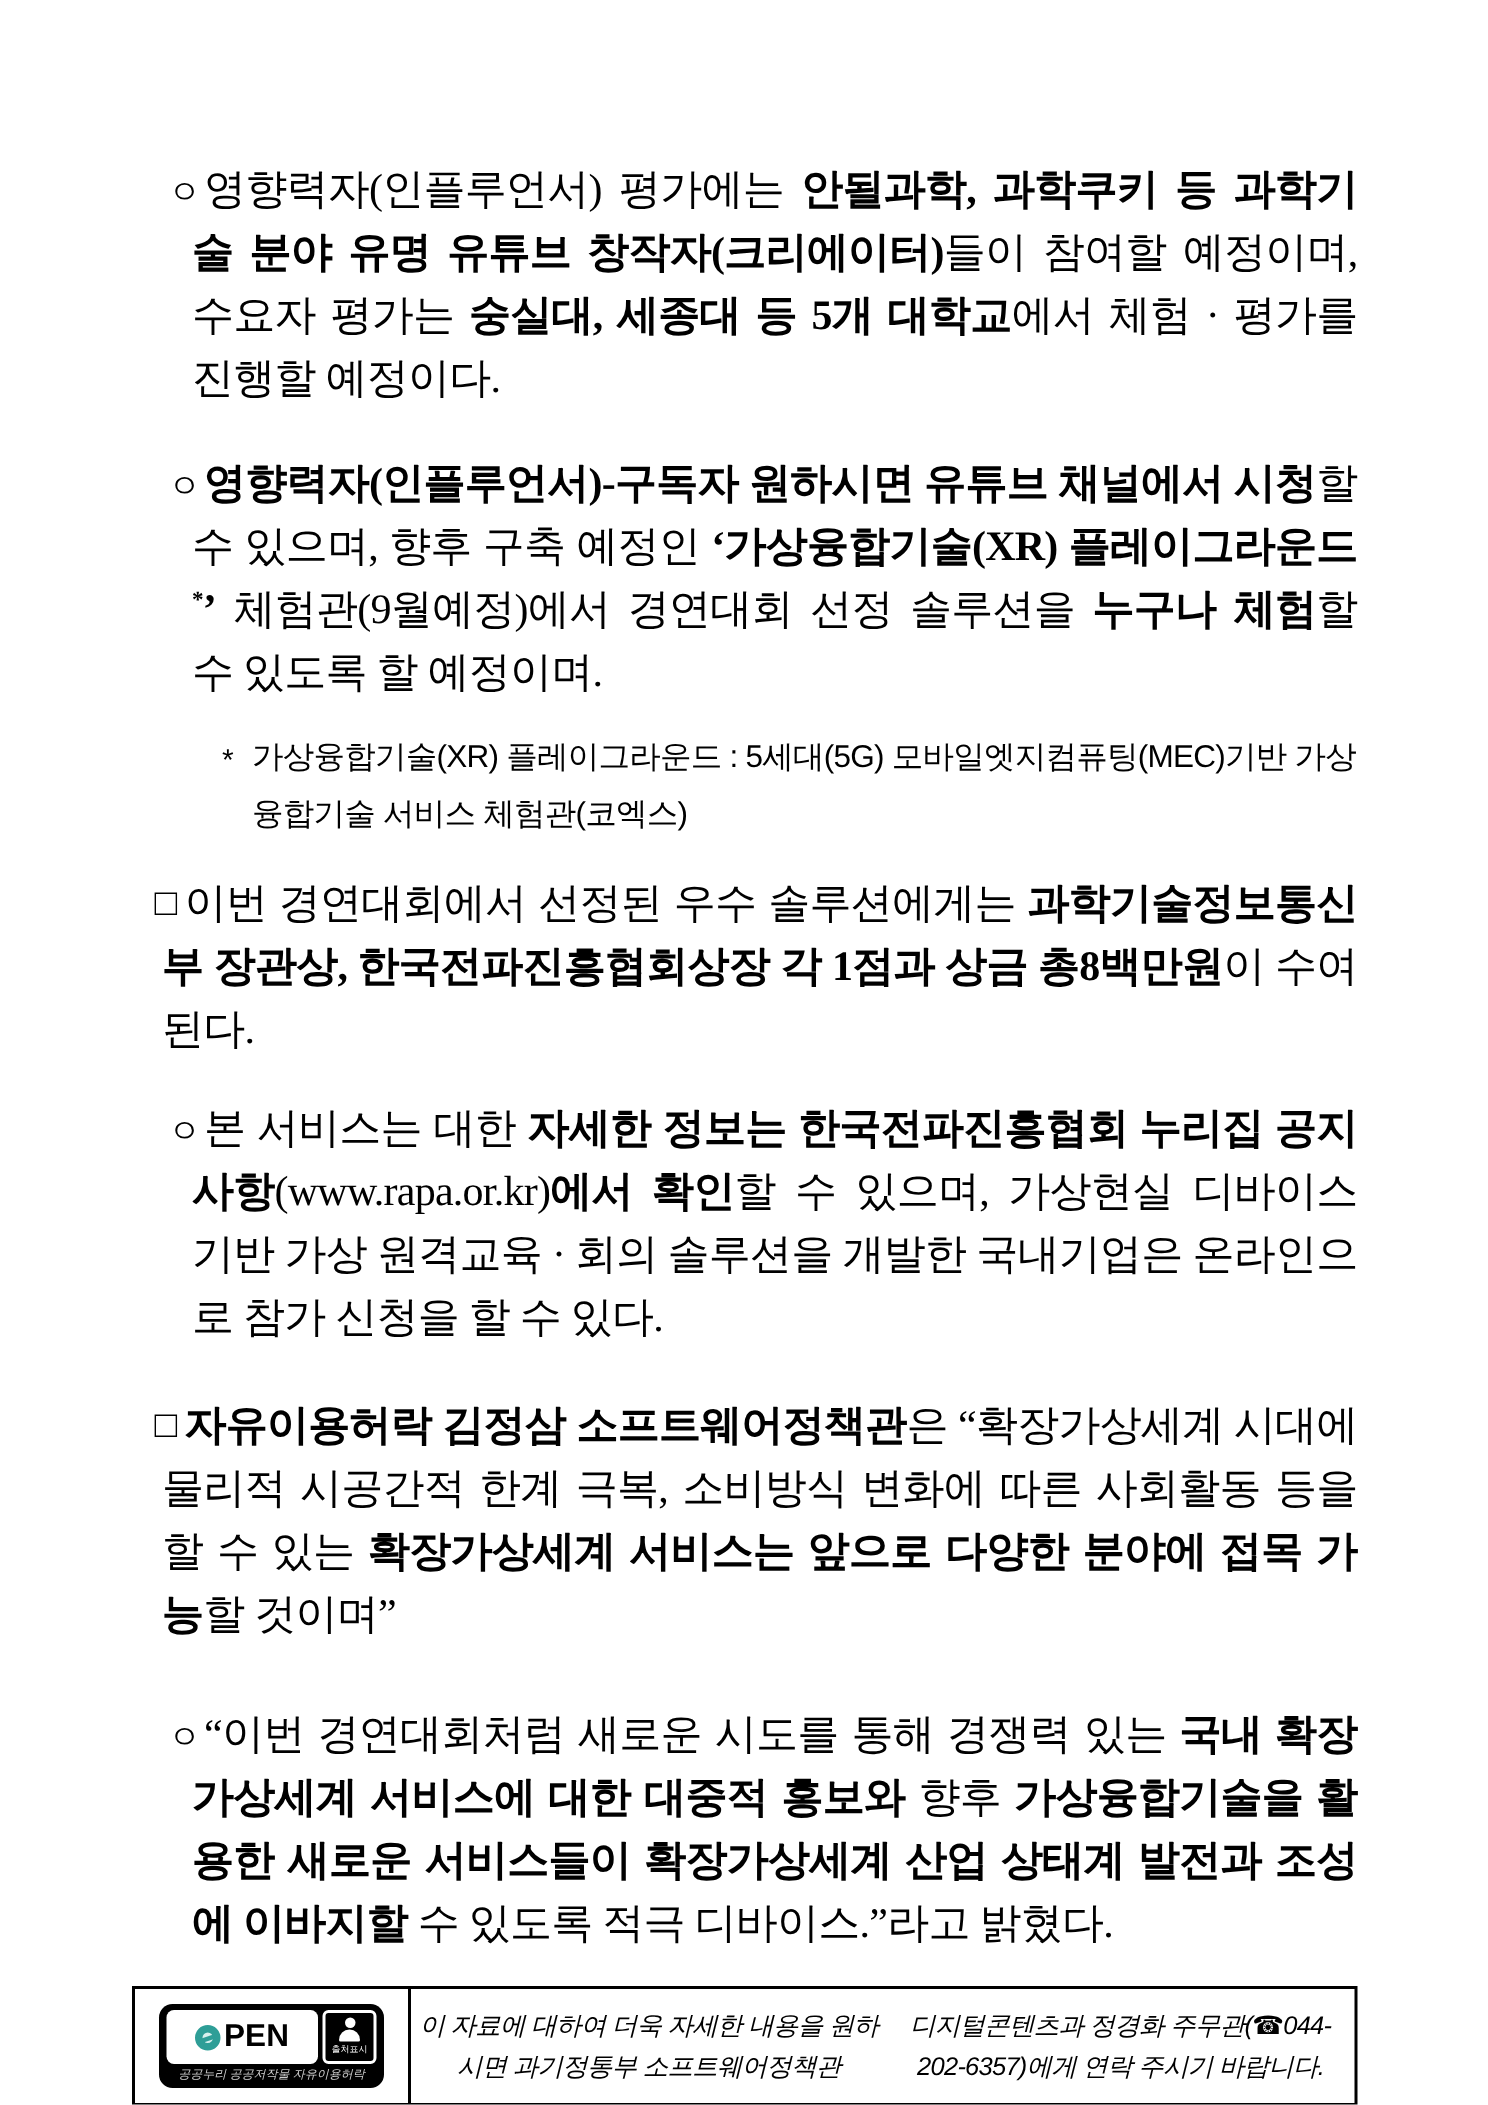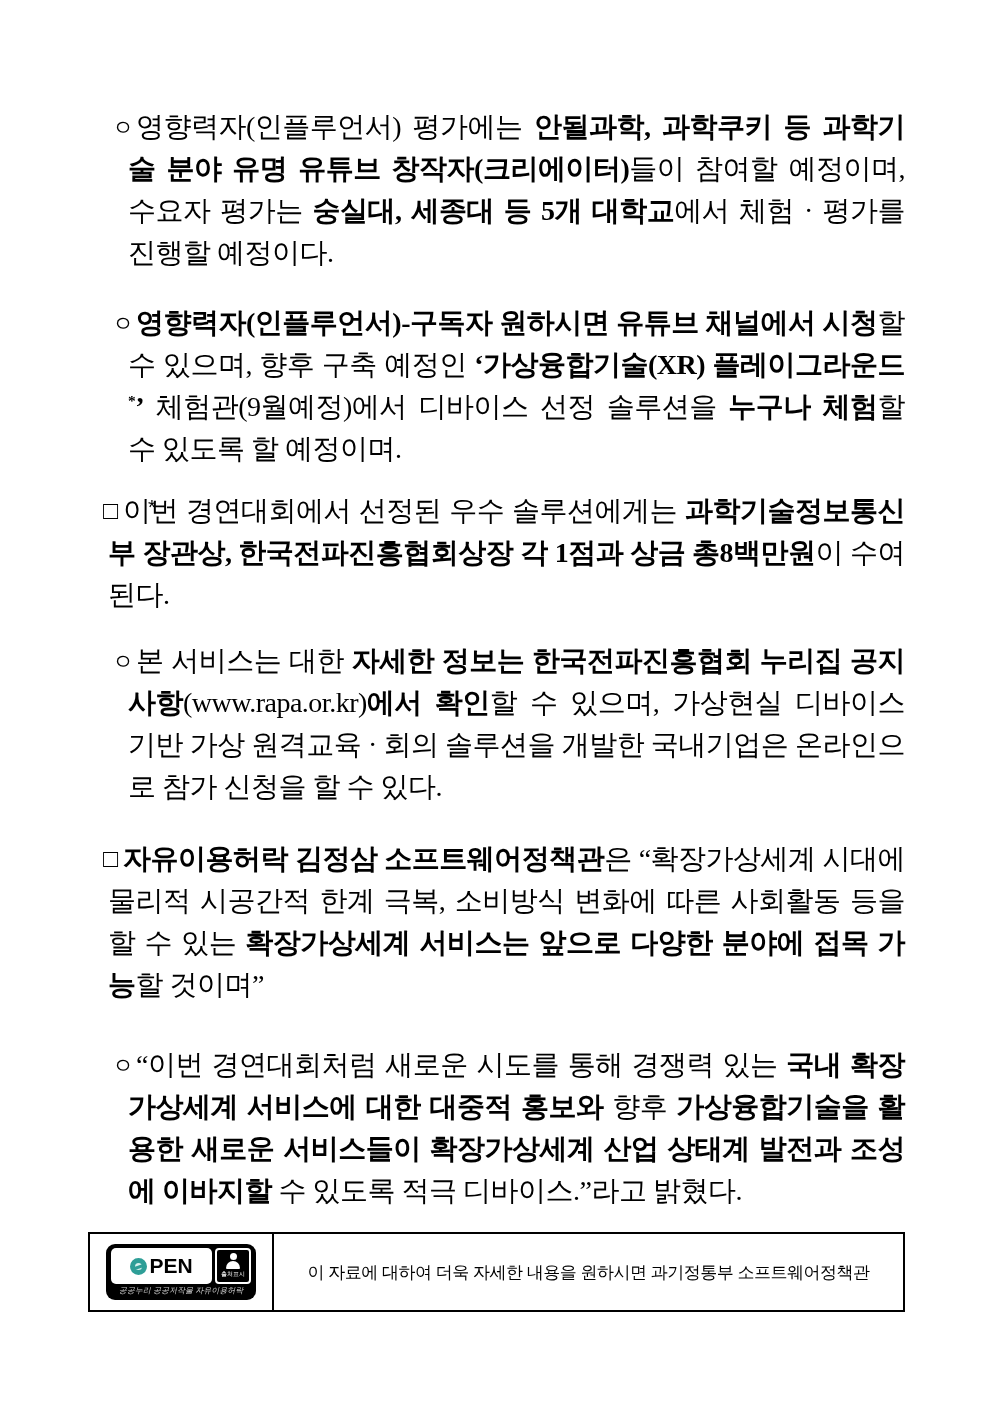--- a/index.html
+++ b/index.html
@@ -154,33 +154,34 @@
     display: flex;
     flex-direction: row;
     align-items: center;
     justify-content: center;
     font-family: "Liberation Sans", "DejaVu Sans", sans-serif;
     font-size: 17px;
     line-height: 27px;
     letter-spacing: -0.5px;
     color: #000;
     text-align: center;
+    font-style: italic;
   }
 </style>
 </head>
 <body>
 
 <div class="page">
 
   <div class="doc">
 
     <div id="paragraphs">
         <div class="para l2"><span class="bullet">ㅇ</span><span><span>영향력자(인플루언서) 평가에는 </span><span class="b">안될과학, 과학쿠키 등 과학기술 분야 유명 유튜브 창작자(크리에이터)</span><span>들이 참여할 예정이며, 수요자 평가는 </span><span class="b">숭실대, 세종대 등 5개 대학교</span><span>에서 체험 · 평가를 진행할 예정이다.</span></span></div>
-        <div class="para l2"><span class="bullet">ㅇ</span><span><span class="b">영향력자(인플루언서)-구독자 원하시면 유튜브 채널에서 시청</span><span>할 수 있으며, 향후 구축 예정인 </span><span class="b">‘가상융합기술(XR) 플레이그라운드</span><sup class="b">*</sup><span class="b">’</span><span> 체험관(9월예정)에서 디바이스 선정 솔루션을 </span><span class="b">누구나 체험</span><span>할 수 있도록 할 예정이며.</span></span></div>
-        <div class="para note"><span class="bullet">*</span></div>
+        <div class="para l2"><span class="bullet">ㅇ</span><span><span class="b">영향력자(인플루언서)-구독자 원하시면 유튜브 채널에서 시청</span><span>할 수 있으며, 향후 구축 예정인 </span><span class="b">‘가상융합기술(XR) 플레이그라운드</span><sup class="b">*</sup><span class="b">’</span><span> 체험관(9월예정)에서 경연대회 선정 솔루션을 </span><span class="b">누구나 체험</span><span>할 수 있도록 할 예정이며.</span></span></div>
+        <div class="para note"><span class="bullet">*</span><span><span>가상융합기술(XR) 플레이그라운드 : 5세대(5G) 모바일엣지컴퓨팅(MEC)기반 가상융합기술 서비스 체험관(코엑스)</span></span></div>
         <div class="para l1"><span class="bullet">□</span><span><span>이번 경연대회에서 선정된 우수 솔루션에게는 </span><span class="b">과학기술정보통신부 장관상, 한국전파진흥협회상장 각 1점과 상금 총8백만원</span><span>이 수여된다.</span></span></div>
         <div class="para l2"><span class="bullet">ㅇ</span><span><span>본 서비스는 대한 </span><span class="b">자세한 정보는 한국전파진흥협회 누리집 공지사항</span><span>(www.rapa.or.kr)</span><span class="b">에서 확인</span><span>할 수 있으며, 가상현실 디바이스 기반 가상 원격교육 · 회의 솔루션을 개발한 국내기업은 온라인으로 참가 신청을 할 수 있다.</span></span></div>
         <div class="para l1"><span class="bullet">□</span><span><span class="b">자유이용허락 김정삼 소프트웨어정책관</span><span>은 “확장가상세계 시대에 물리적 시공간적 한계 극복, 소비방식 변화에 따른 사회활동 등을 할 수 있는 </span><span class="b">확장가상세계 서비스는 앞으로 다양한 분야에 접목 가능</span><span>할 것이며”</span></span></div>
         <div class="para l2"><span class="bullet">ㅇ</span><span><span>“이번 경연대회처럼 새로운 시도를 통해 경쟁력 있는 </span><span class="b">국내 확장가상세계 서비스에 대한 대중적 홍보와</span><span> 향후 </span><span class="b">가상융합기술을 활용한 새로운 서비스들이 확장가상세계 산업 상태계 발전과 조성에 이바지할</span><span> 수 있도록 적극 디바이스.”라고 밝혔다.</span></span></div>
       </div>
 
     <div class="footer-box">
       <div class="footer-left">
         <div class="kogl">
           <div class="kogl-top">
@@ -194,17 +195,18 @@
                 <span class="person-body"></span>
               </span>
               <span class="badge-label">출처표시</span>
             </div>
           </div>
           <div class="kogl-strip">공공누리 공공저작물 자유이용허락</div>
         </div>
       </div>
       <div class="footer-right">
         <div>이 자료에 대하여 더욱 자세한 내용을 원하시면 과기정통부 소프트웨어정책관</div>
+        <div>디지털콘텐츠과 정경화 주무관(☎044-202-6357)에게 연락 주시기 바랍니다.</div>
       </div>
     </div>
 
   </div>
 </div>
 
 </body></html>

